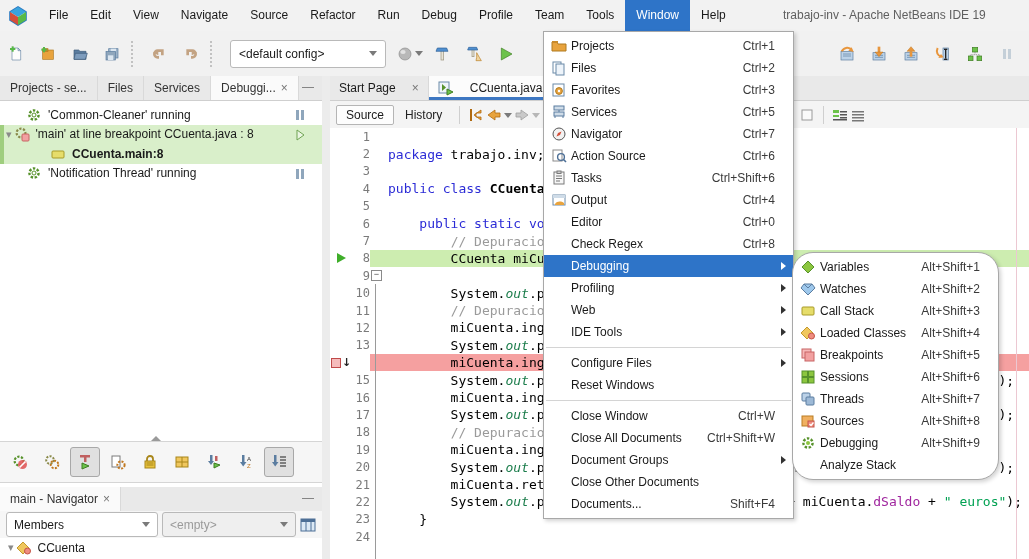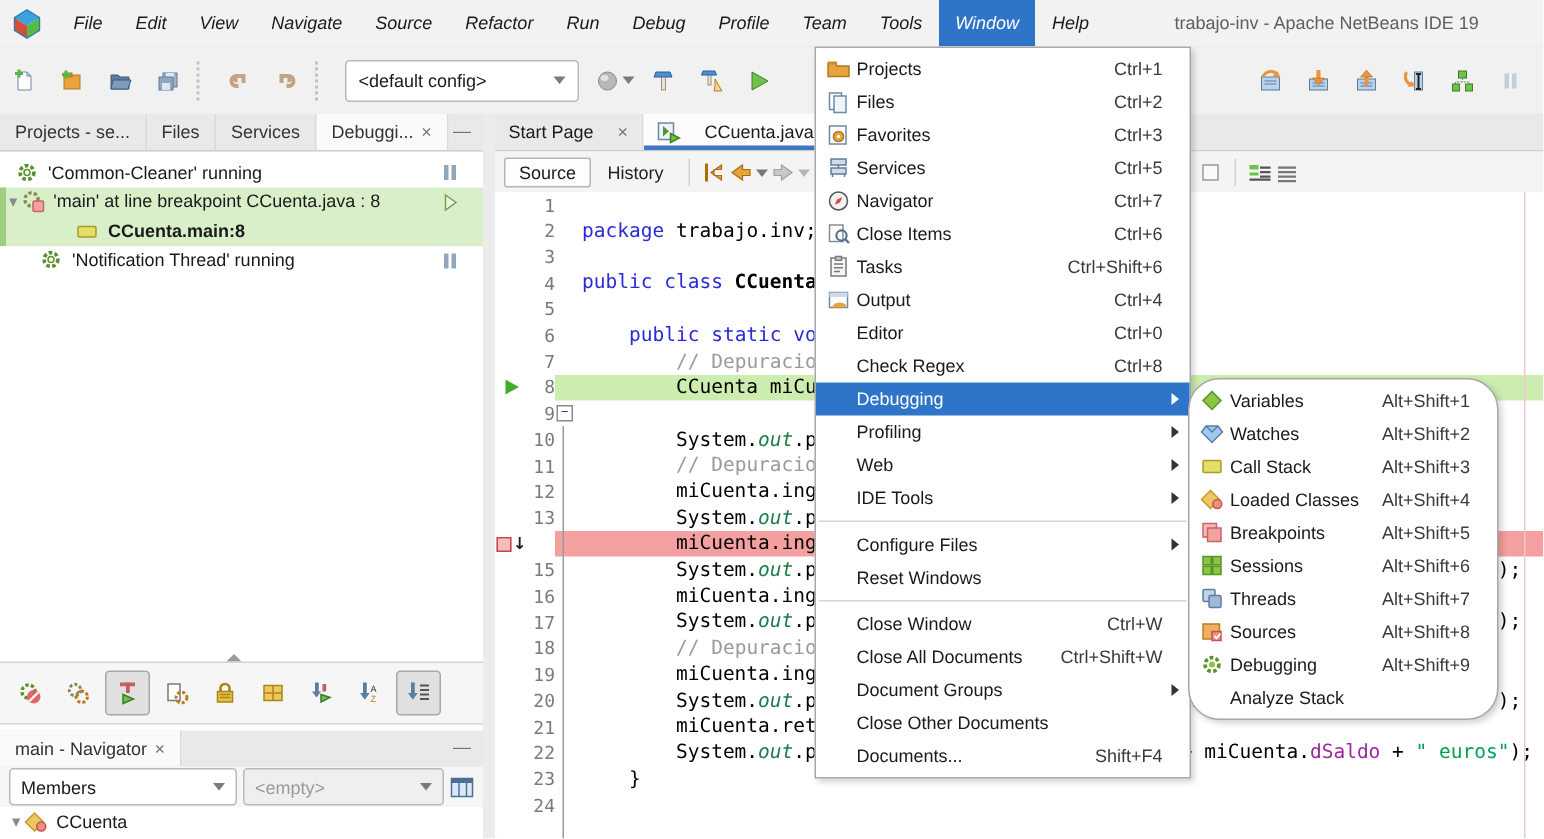--- a/index.html
+++ b/index.html
@@ -96,21 +96,21 @@
 </head>
 <body>
 
 <div id="menubar" class="abs">
   <svg id="nb-logo" viewBox="0 0 20 20">
     <polygon points="10,1 18,6 18,14 10,19 2,14 2,6" fill="#fff" stroke="#2979c1" stroke-width="1.6"></polygon>
     <polygon points="10,1 18,6 10,11 2,6" fill="#39a3dd"></polygon>
     <polygon points="2,6 10,11 10,19 2,14" fill="#d44f3a"></polygon>
     <polygon points="18,6 18,14 10,19 10,11" fill="#58b947"></polygon>
   </svg>
-  <div id="menubar-items" style="display:flex;font-style:italic;">
+  <div id="menubar-items" style="display:flex;">
       <div class="mb-item">File</div>
       <div class="mb-item">Edit</div>
       <div class="mb-item">View</div>
       <div class="mb-item">Navigate</div>
       <div class="mb-item">Source</div>
       <div class="mb-item">Refactor</div>
       <div class="mb-item">Run</div>
       <div class="mb-item">Debug</div>
       <div class="mb-item">Profile</div>
       <div class="mb-item">Team</div>
@@ -292,21 +292,21 @@
       <div class="tab">
         <span>Services</span>
       </div>
       <div class="tab active">
         <span>Debuggi...</span>
         <span class="x">×</span>
       </div>
       <div class="minimize">—</div>
     </div>
   <div class="tree" id="debug-tree">
-      <div class="trow" style="padding-left: 10px;">
+      <div class="trow" style="padding-left: 26px;">
         <span class="ic">
           <svg viewBox="0 0 16 16">
             <circle cx="8" cy="8" r="4.6" fill="none" stroke="#57922b" stroke-width="2.4" stroke-dasharray="2.4 1.6"></circle>
             <circle cx="8" cy="8" r="2" fill="#fff" stroke="#57922b"></circle>
           </svg>
         </span>
         <span class="lbl">'Common-Cleaner' running</span>
         <span class="ic right-ic">
           <svg viewBox="0 0 16 16">
             <rect x="4" y="3" width="3" height="10" fill="#8fa6bc"></rect>
@@ -654,21 +654,21 @@
     <div class="mrow">
       <span class="micon">
         <span class="ic">
           <svg viewBox="0 0 16 16">
             <rect x="2" y="2" width="9" height="11" fill="#fff" stroke="#8a8a8a"></rect>
             <circle cx="10" cy="9" r="3.4" fill="none" stroke="#4d6f96" stroke-width="1.4"></circle>
             <line x1="12.5" y1="11.5" x2="15" y2="14" stroke="#4d6f96" stroke-width="1.6"></line>
           </svg>
         </span>
       </span>
-      <span class="mlabel">Close Items</span>
+      <span class="mlabel">Action Source</span>
       <span class="mshort">Ctrl+6</span>
     </div>
     <div class="mrow">
       <span class="micon">
         <span class="ic">
           <svg viewBox="0 0 16 16">
             <rect x="3" y="2" width="10" height="12" fill="#f6f6f6" stroke="#7a7a7a"></rect>
             <rect x="6" y="1" width="4" height="2.5" fill="#cfcfcf" stroke="#7a7a7a"></rect>
             <line x1="5" y1="6" x2="11" y2="6" stroke="#777"></line>
             <line x1="5" y1="8.5" x2="11" y2="8.5" stroke="#777"></line>

